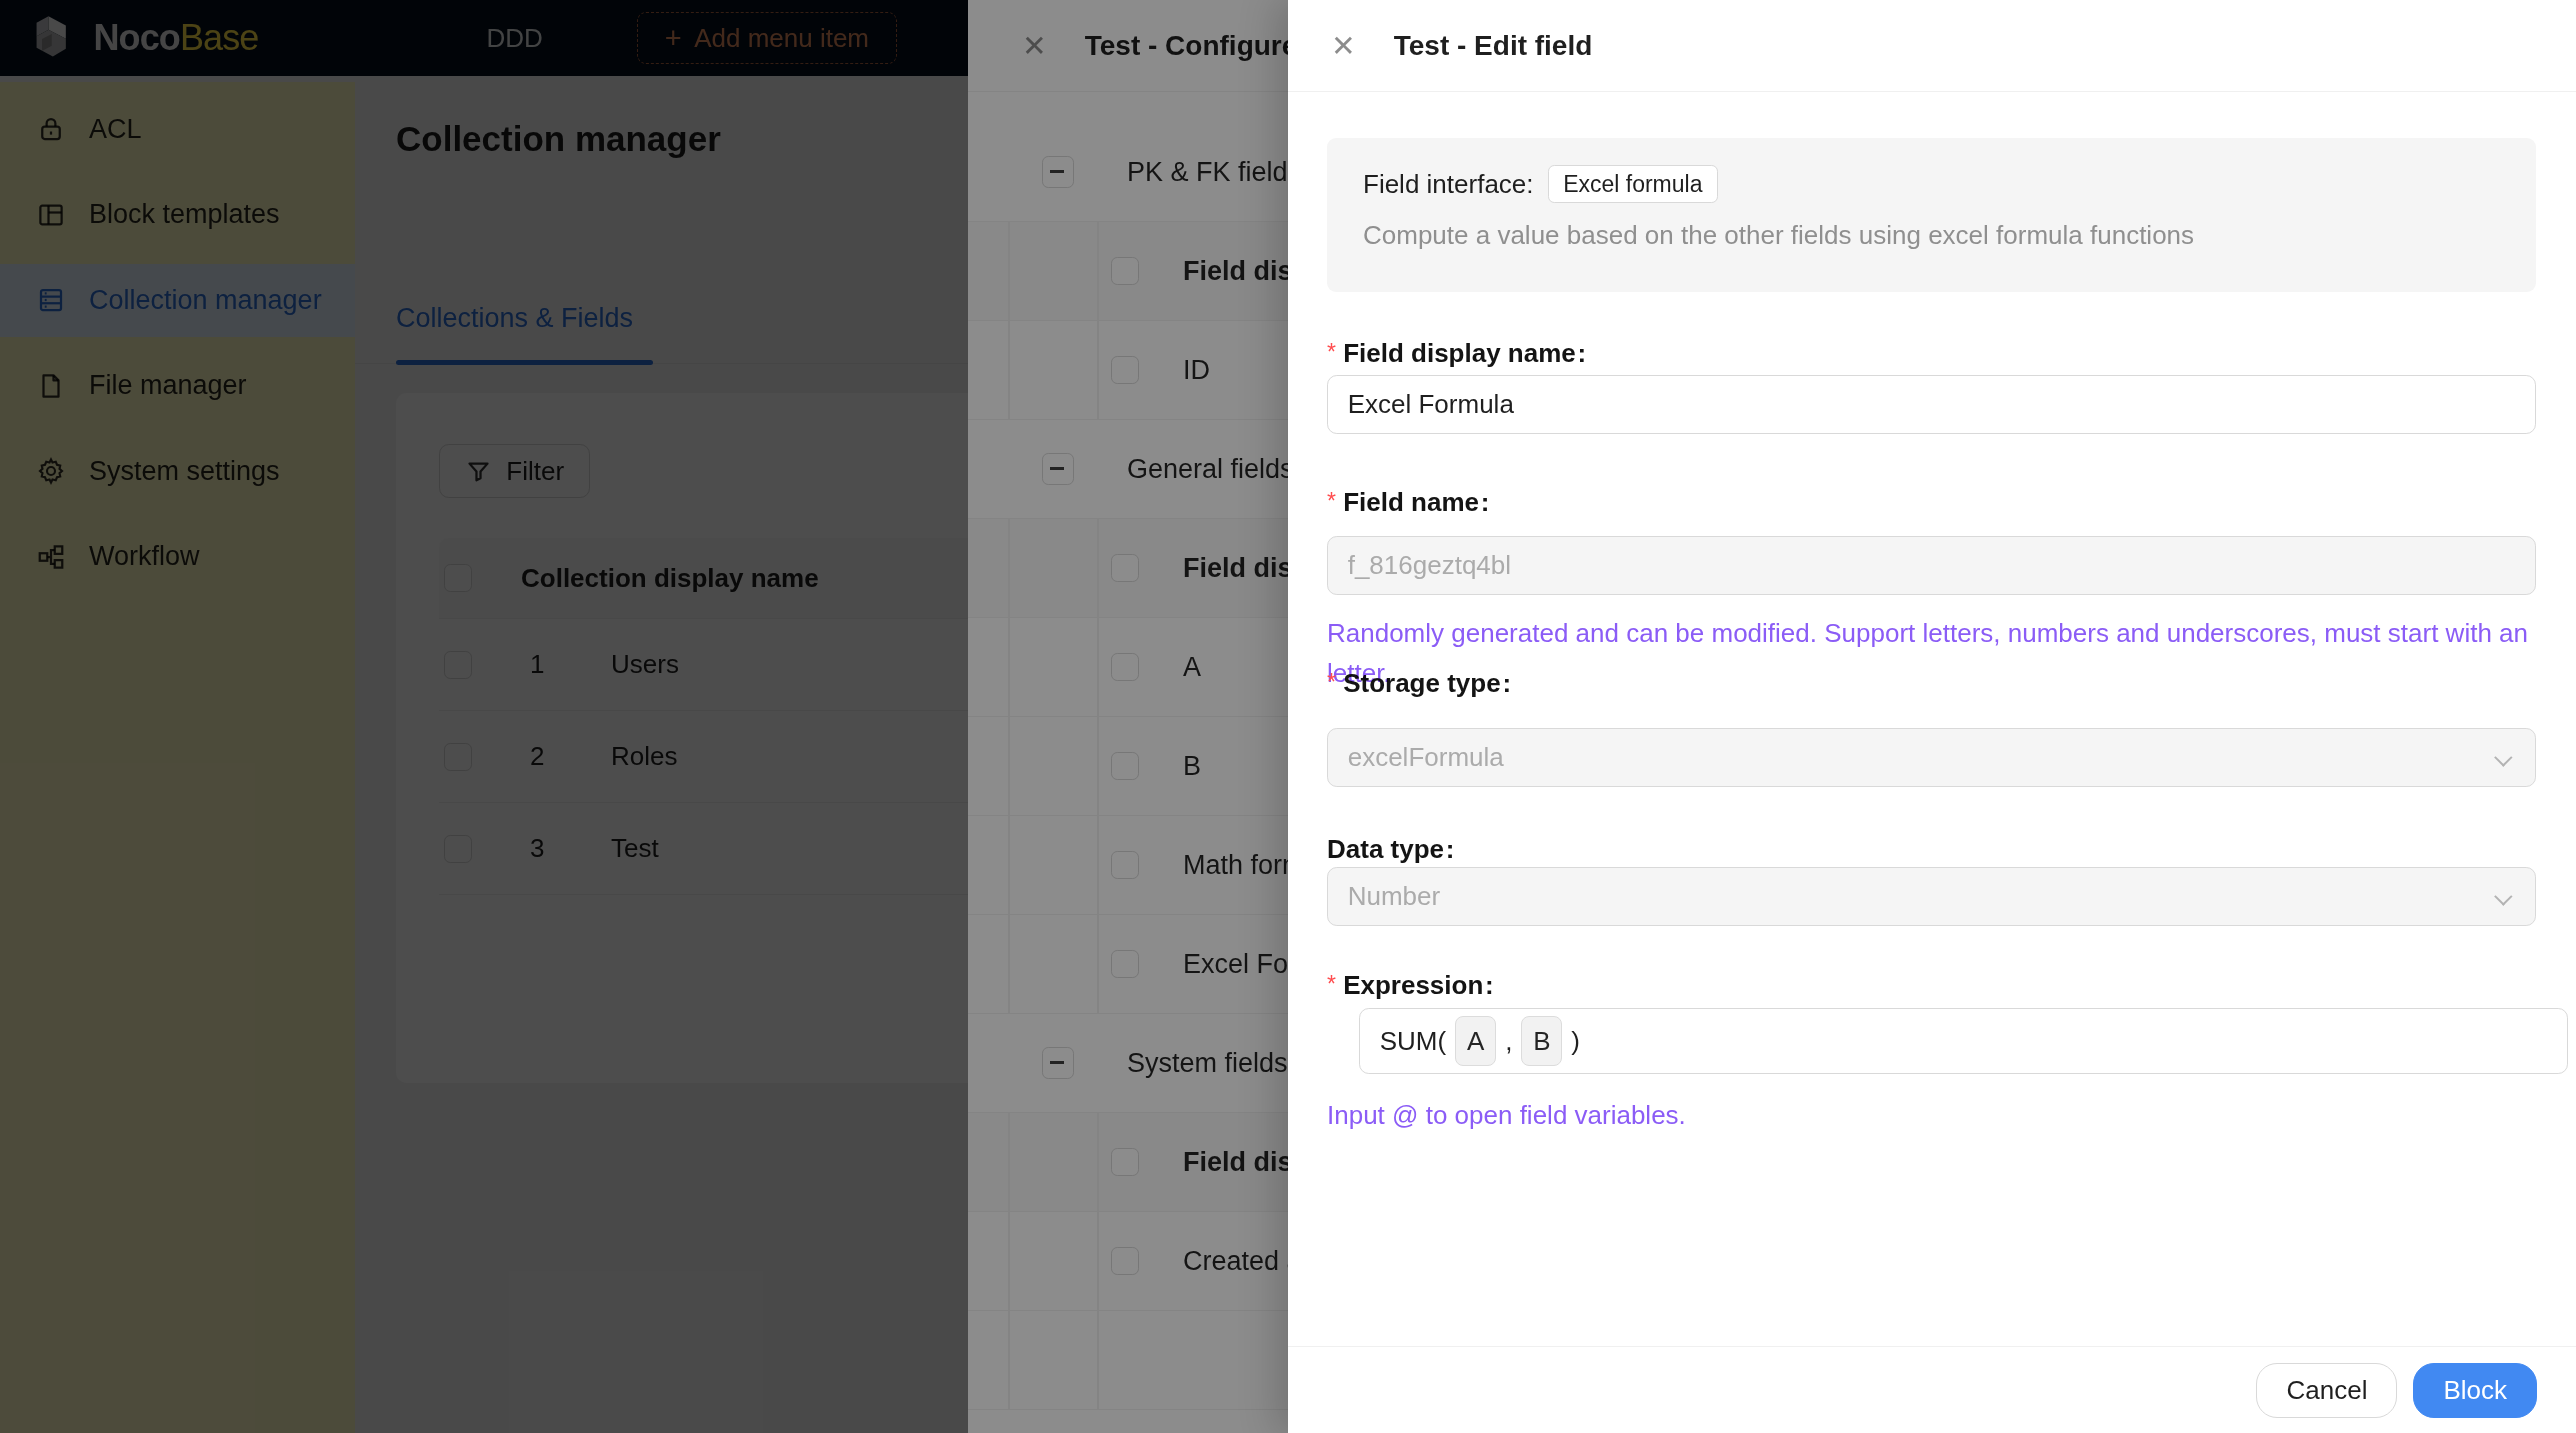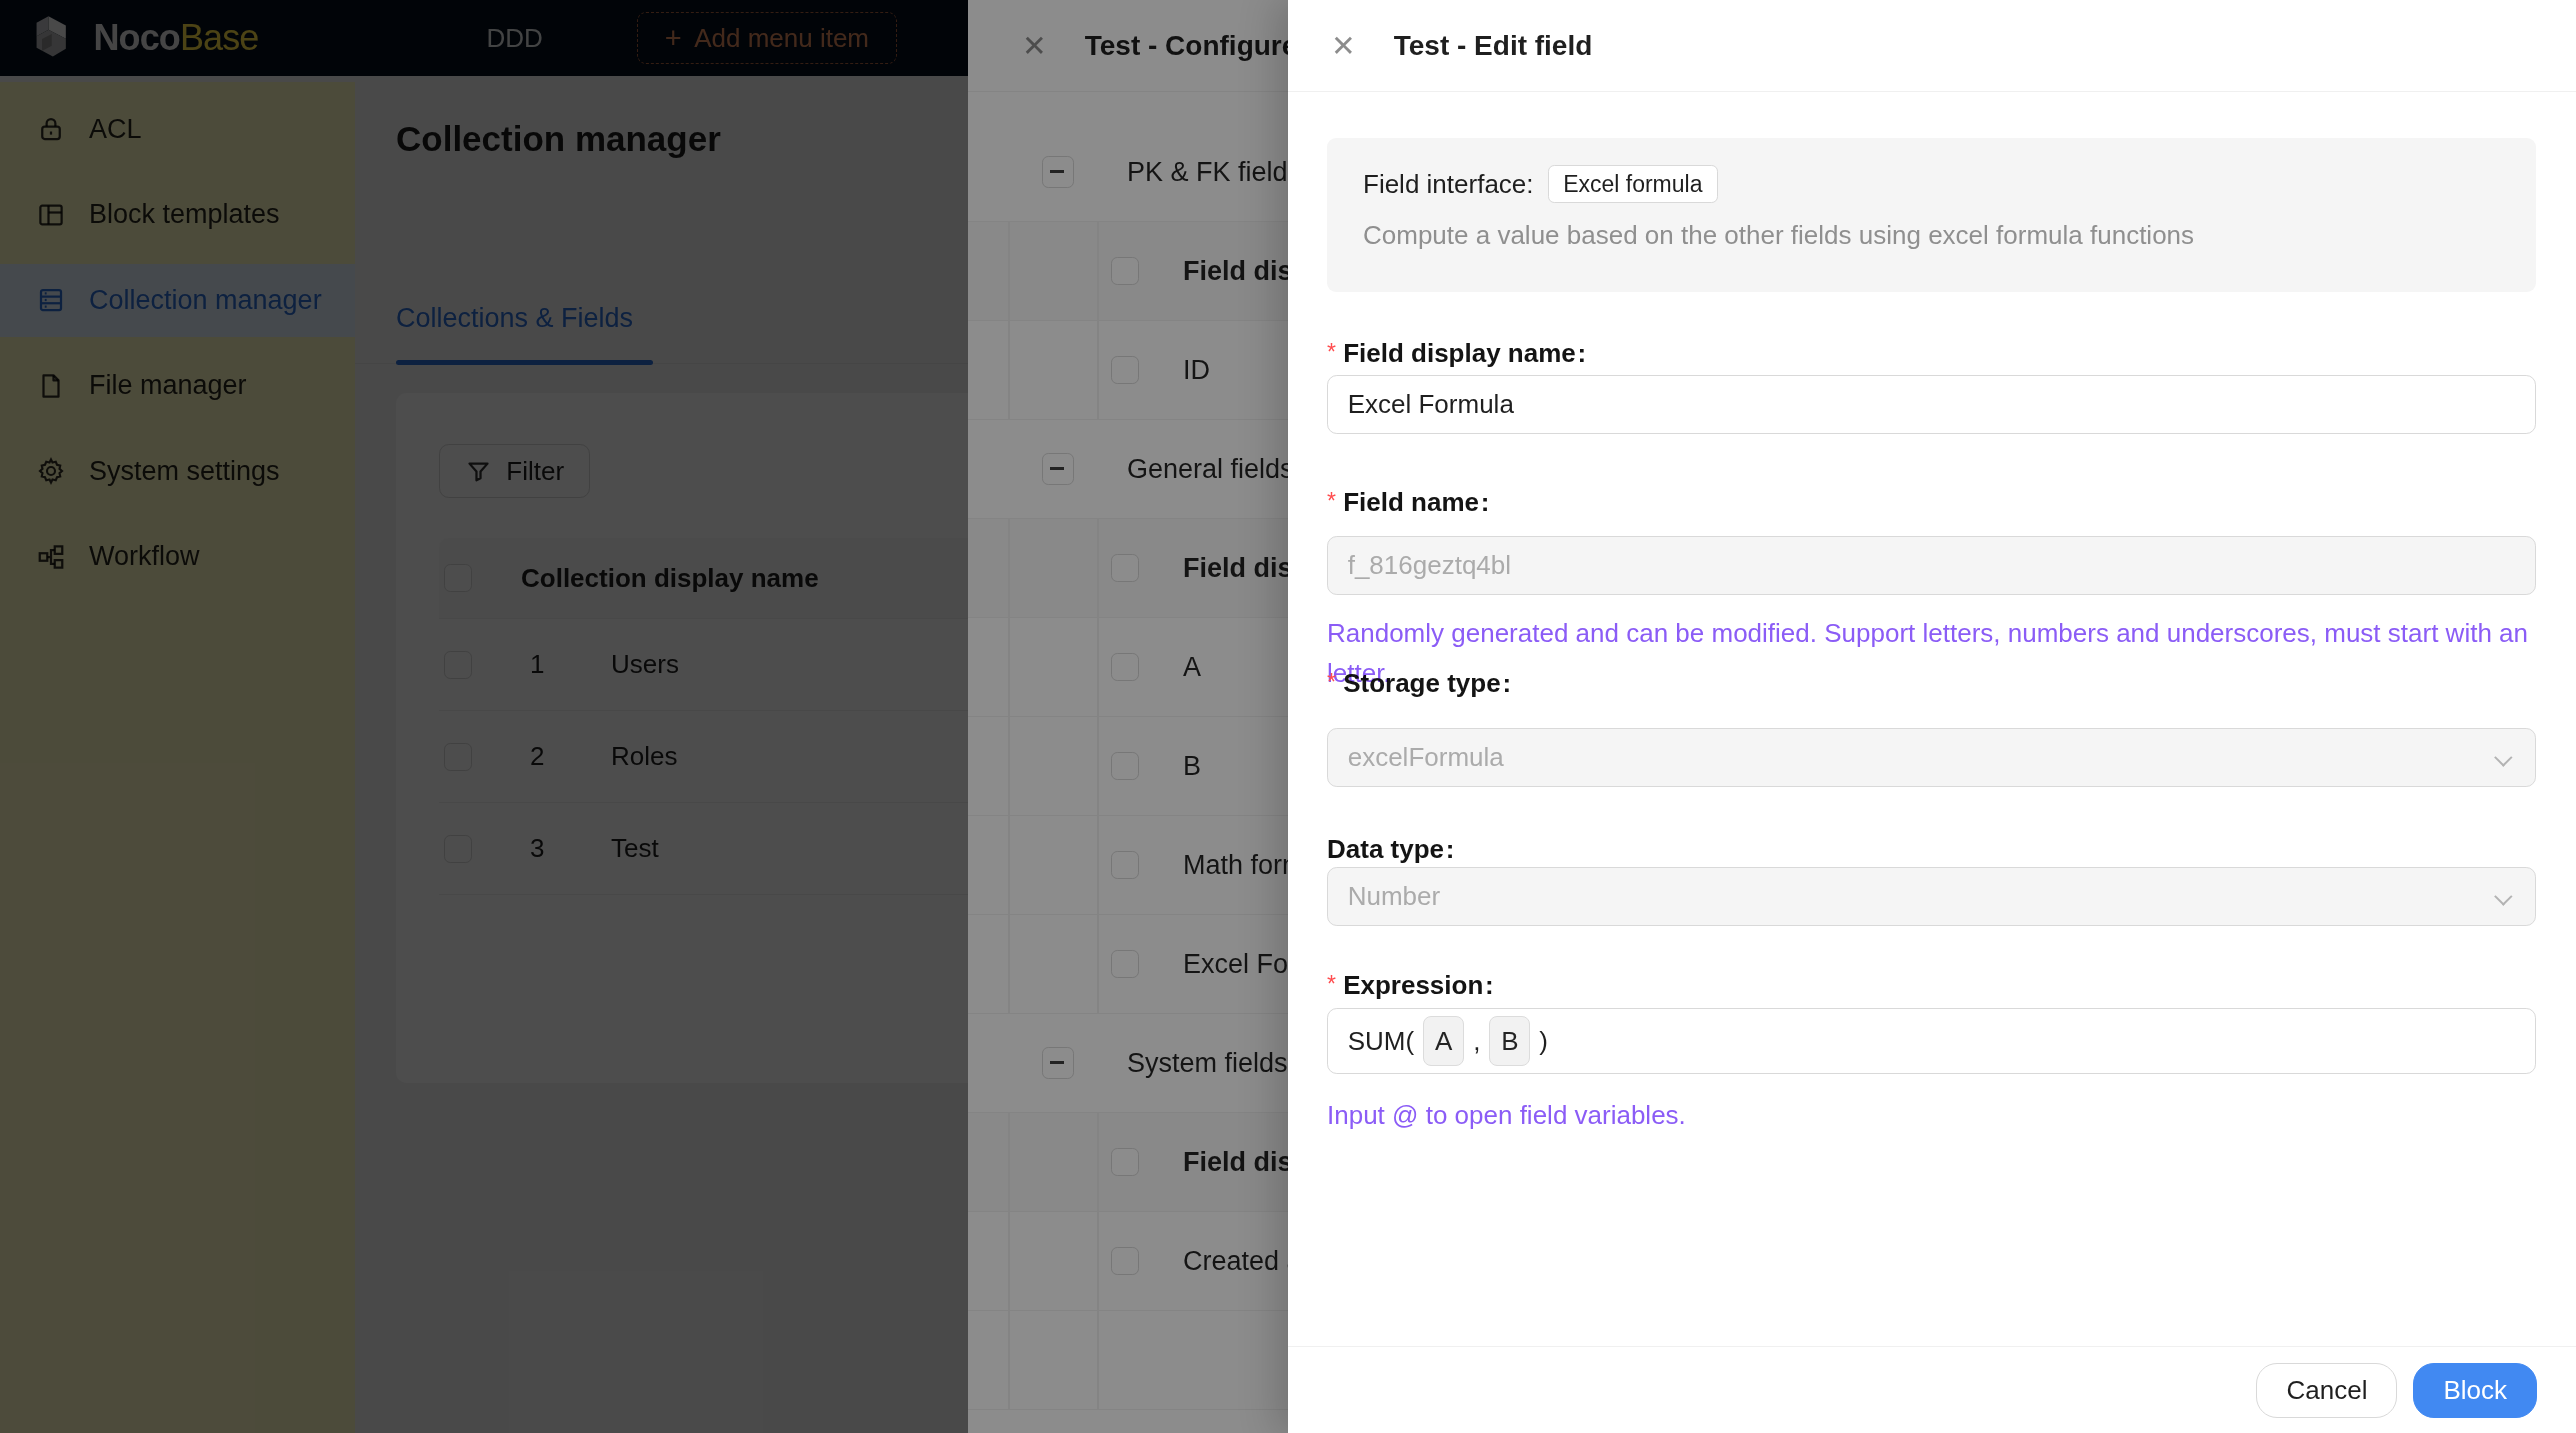--- a/index.html
+++ b/index.html
@@ -79,21 +79,21 @@
   .fi-label { position:absolute; left:39px; font-size:26px; font-weight:700; color:rgba(0,0,0,0.92); }
   .fi-label .req { color:#ff4d4f; font-weight:400; margin-right:7.2px; font-size:23px; vertical-align:1.8px; }
   .fi-label .colon { font-weight:700; margin-left:1.8px; }
   .t-input { position:absolute; left:39px; width:1209px; height:59px; background:#fff; border:1.8px solid #d9d9d9; border-radius:9.8px;
     display:flex; align-items:center; padding:0 19.7px; font-size:26px; color:rgba(0,0,0,0.88); }
   .t-input.disabled { background:#f5f5f5; color:#ababab; cursor:not-allowed; }
   .t-select { cursor:pointer; }
   .chev { position:absolute; right:25px; top:21.5px; width:14.3px; height:14.3px; }
   .chev::before { content:""; position:absolute; left:0.9px; top:0px; width:10.7px; height:10.7px; border-right:2.7px solid #b3b3b3; border-bottom:2.7px solid #b3b3b3; transform:rotate(45deg); }
   .fi-help { position:absolute; left:39px; width:1209px; font-size:26px; color:#8b5cf6; line-height:40px; }
-  .expr-input { height:66px; }
+  .expr-input { height:66px;margin-left:32px; }
   .expr-tag { display:inline-flex; align-items:center; justify-content:center; min-width:41px; height:50px; padding:0 10.7px;
     background:#f2f2f2; border:1.8px solid #dcdcdc; border-radius:8px; margin:0 9px; font-size:26px; color:rgba(0,0,0,0.85); }
   .d2-footer { position:absolute; left:0; right:0; bottom:0; height:88px; border-top:1.8px solid #f0f0f0; background:#fff;
     display:flex; align-items:center; justify-content:flex-end; padding-right:39px; gap:16px; }
   .btn { height:55px; padding:0 29px; border-radius:21px; font-size:26px; display:inline-flex; align-items:center; cursor:pointer; font-family:inherit; }
   .btn-default { background:#fff; border:1.8px solid #d9d9d9; color:rgba(0,0,0,0.88); }
   .btn-primary { background:#4189f2; border:1.8px solid #4189f2; color:#fff; }
 </style>
 </head>
 <body>

